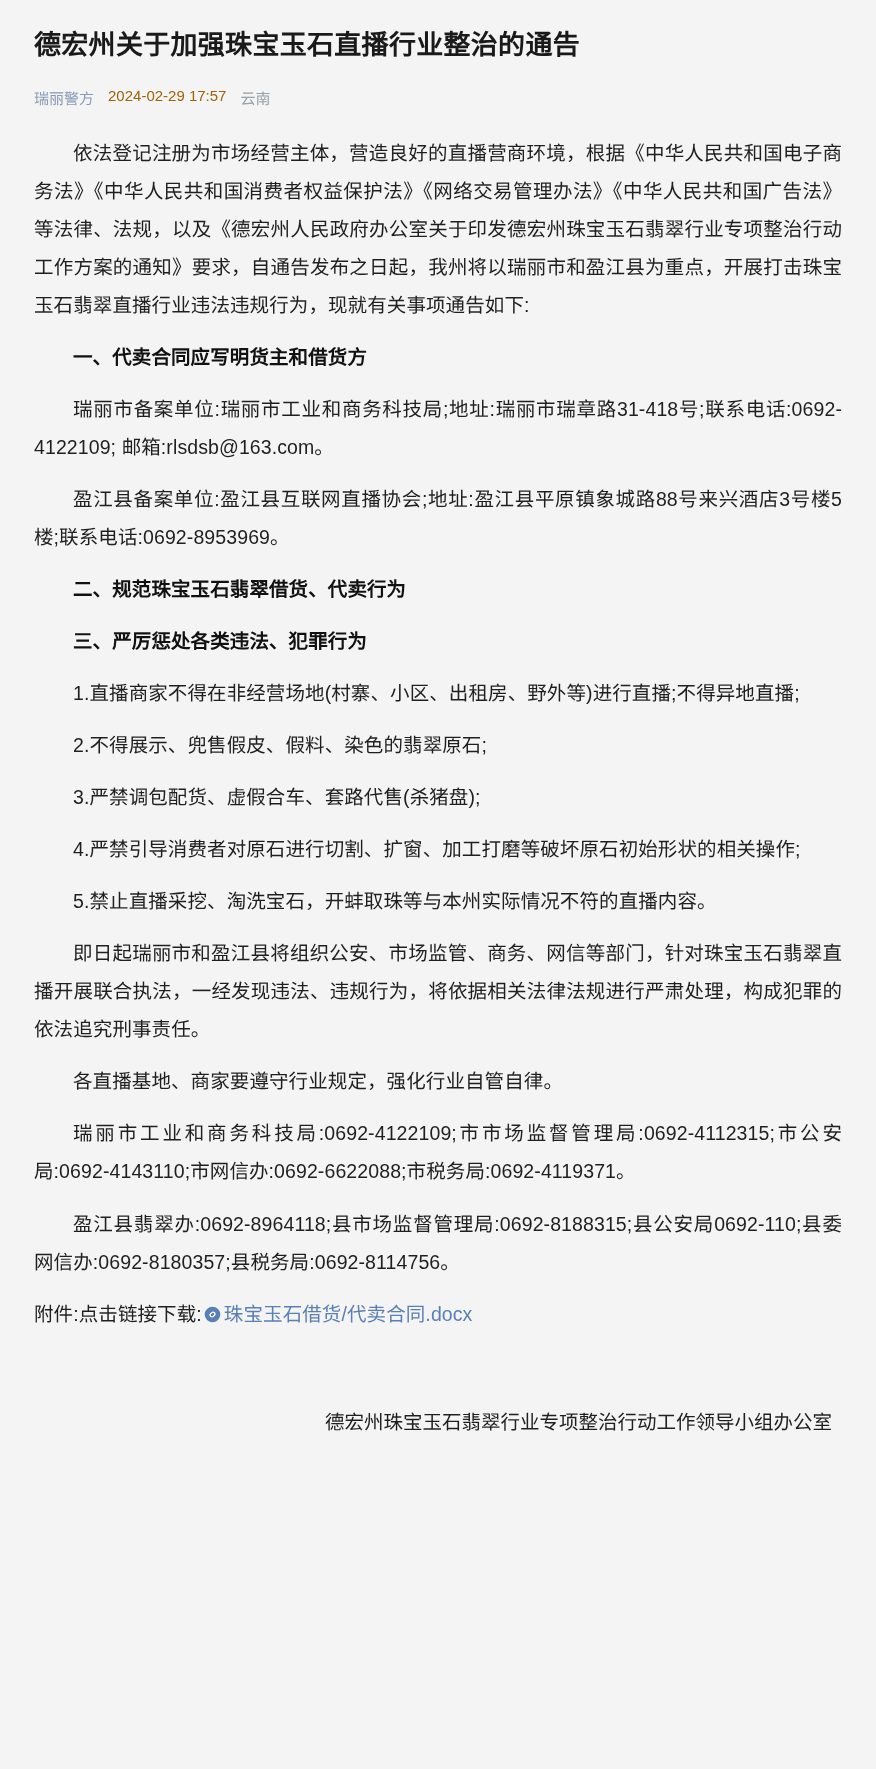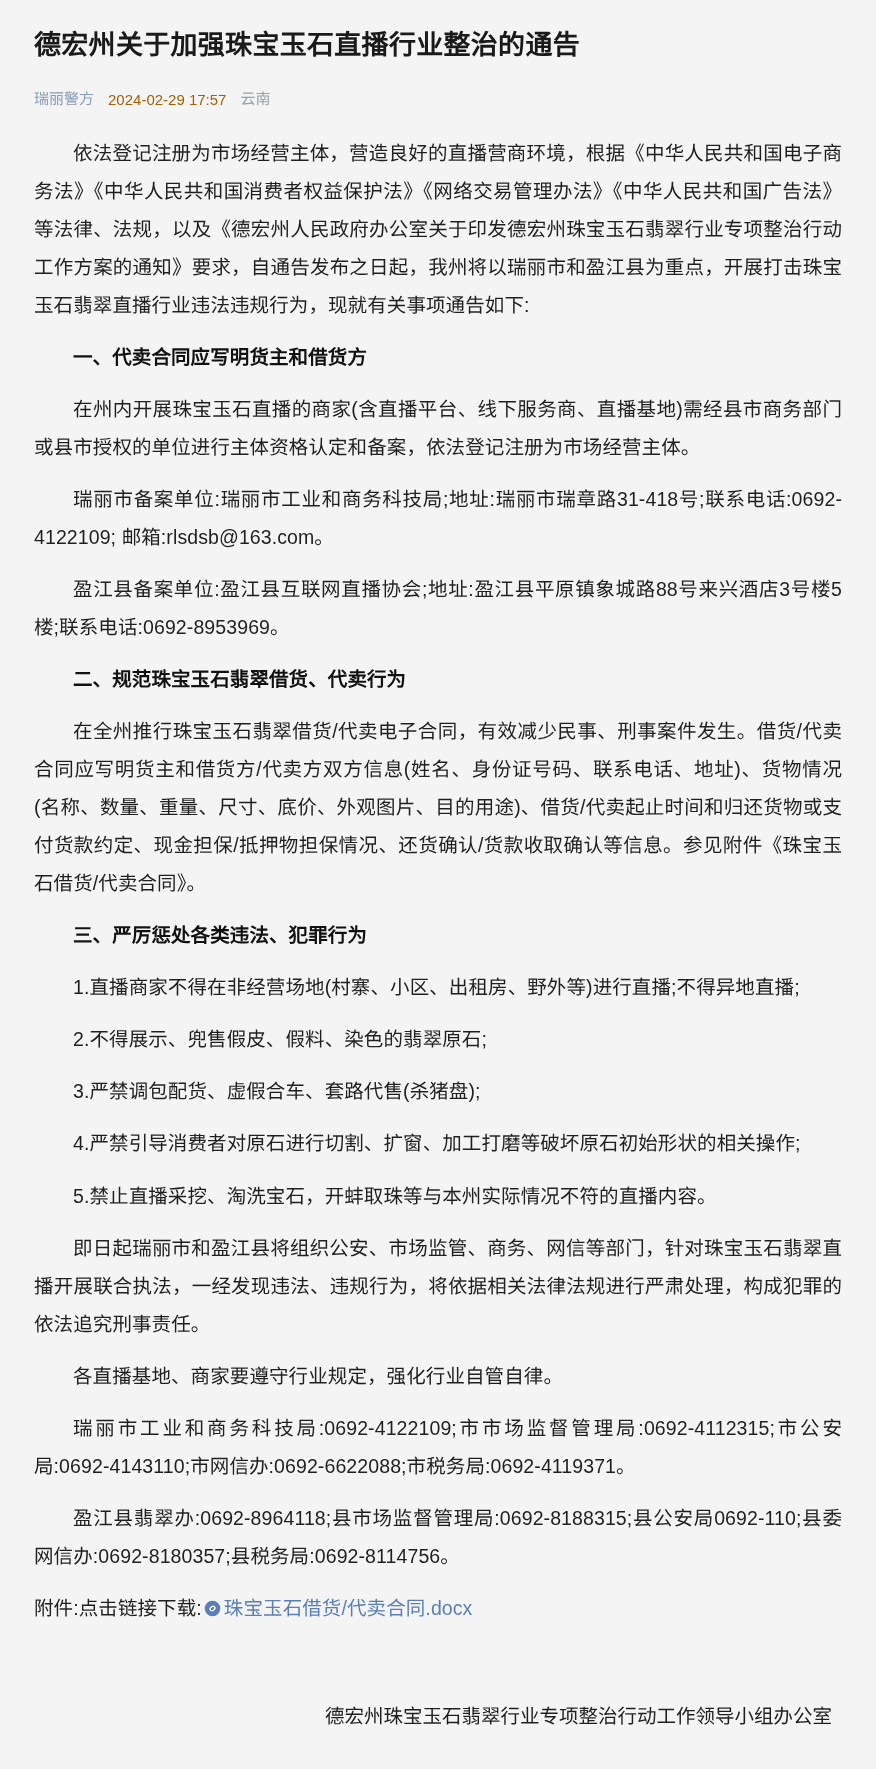--- a/index.html
+++ b/index.html
@@ -28,21 +28,21 @@
     font-weight: 700;
     color: #1a1a1a;
     letter-spacing: 0.3px;
     margin: 0 0 22px 0;
   }
   .meta {
     font-size: 15px;
     color: #8e9299;
     margin-bottom: 26px;
     display: flex;
-    align-items: flex-end;
+    align-items: flex-start;
     gap: 14px;
   }
   .meta .author {
     color: #8a9bb5;
   }
   .meta .date {
     color: #a16207;
   }
   .meta .loc {
     color: #9aa0a8;
@@ -103,25 +103,23 @@
 
     <div class="meta">
       <span class="author">瑞丽警方</span>
       <span class="date">2024-02-29 17:57</span>
       <span class="loc">云南</span>
     </div>
 
     <div class="body">
       <p class="indent">依法登记注册为市场经营主体，营造良好的直播营商环境，根据《中华人民共和国电子商务法》《中华人民共和国消费者权益保护法》《网络交易管理办法》《中华人民共和国广告法》等法律、法规，以及《德宏州人民政府办公室关于印发德宏州珠宝玉石翡翠行业专项整治行动工作方案的通知》要求，自通告发布之日起，我州将以瑞丽市和盈江县为重点，开展打击珠宝玉石翡翠直播行业违法违规行为，现就有关事项通告如下:</p>
       <p class="section">一、代卖合同应写明货主和借货方</p>
-      <p class="indent">在州内开展珠宝玉石直播的商家(含直播平台、线下服务商、直播基地)需经县市商务部门或县市授权的单位进行主体资格认定和备案，依法登记注册为市场经营主体。</p>
       <p class="indent">瑞丽市备案单位:瑞丽市工业和商务科技局;地址:瑞丽市瑞章路31-418号;联系电话:0692-4122109;  邮箱:rlsdsb@163.com。</p>
       <p class="indent">盈江县备案单位:盈江县互联网直播协会;地址:盈江县平原镇象城路88号来兴酒店3号楼5楼;联系电话:0692-8953969。</p>
       <p class="section">二、规范珠宝玉石翡翠借货、代卖行为</p>
-      <p class="indent">在全州推行珠宝玉石翡翠借货/代卖电子合同，有效减少民事、刑事案件发生。借货/代卖合同应写明货主和借货方/代卖方双方信息(姓名、身份证号码、联系电话、地址)、货物情况(名称、数量、重量、尺寸、底价、外观图片、目的用途)、借货/代卖起止时间和归还货物或支付货款约定、现金担保/抵押物担保情况、还货确认/货款收取确认等信息。参见附件《珠宝玉石借货/代卖合同》。</p>
       <p class="section">三、严厉惩处各类违法、犯罪行为</p>
       <p class="indent">1.直播商家不得在非经营场地(村寨、小区、出租房、野外等)进行直播;不得异地直播;</p>
       <p class="indent">2.不得展示、兜售假皮、假料、染色的翡翠原石;</p>
       <p class="indent">3.严禁调包配货、虚假合车、套路代售(杀猪盘);</p>
       <p class="indent">4.严禁引导消费者对原石进行切割、扩窗、加工打磨等破坏原石初始形状的相关操作;</p>
       <p class="indent">5.禁止直播采挖、淘洗宝石，开蚌取珠等与本州实际情况不符的直播内容。</p>
       <p class="indent">即日起瑞丽市和盈江县将组织公安、市场监管、商务、网信等部门，针对珠宝玉石翡翠直播开展联合执法，一经发现违法、违规行为，将依据相关法律法规进行严肃处理，构成犯罪的依法追究刑事责任。</p>
       <p class="indent">各直播基地、商家要遵守行业规定，强化行业自管自律。</p>
       <p class="indent">瑞丽市工业和商务科技局:0692-4122109;市市场监督管理局:0692-4112315;市公安局:0692-4143110;市网信办:0692-6622088;市税务局:0692-4119371。</p>
       <p class="indent">盈江县翡翠办:0692-8964118;县市场监督管理局:0692-8188315;县公安局0692-110;县委网信办:0692-8180357;县税务局:0692-8114756。</p>

